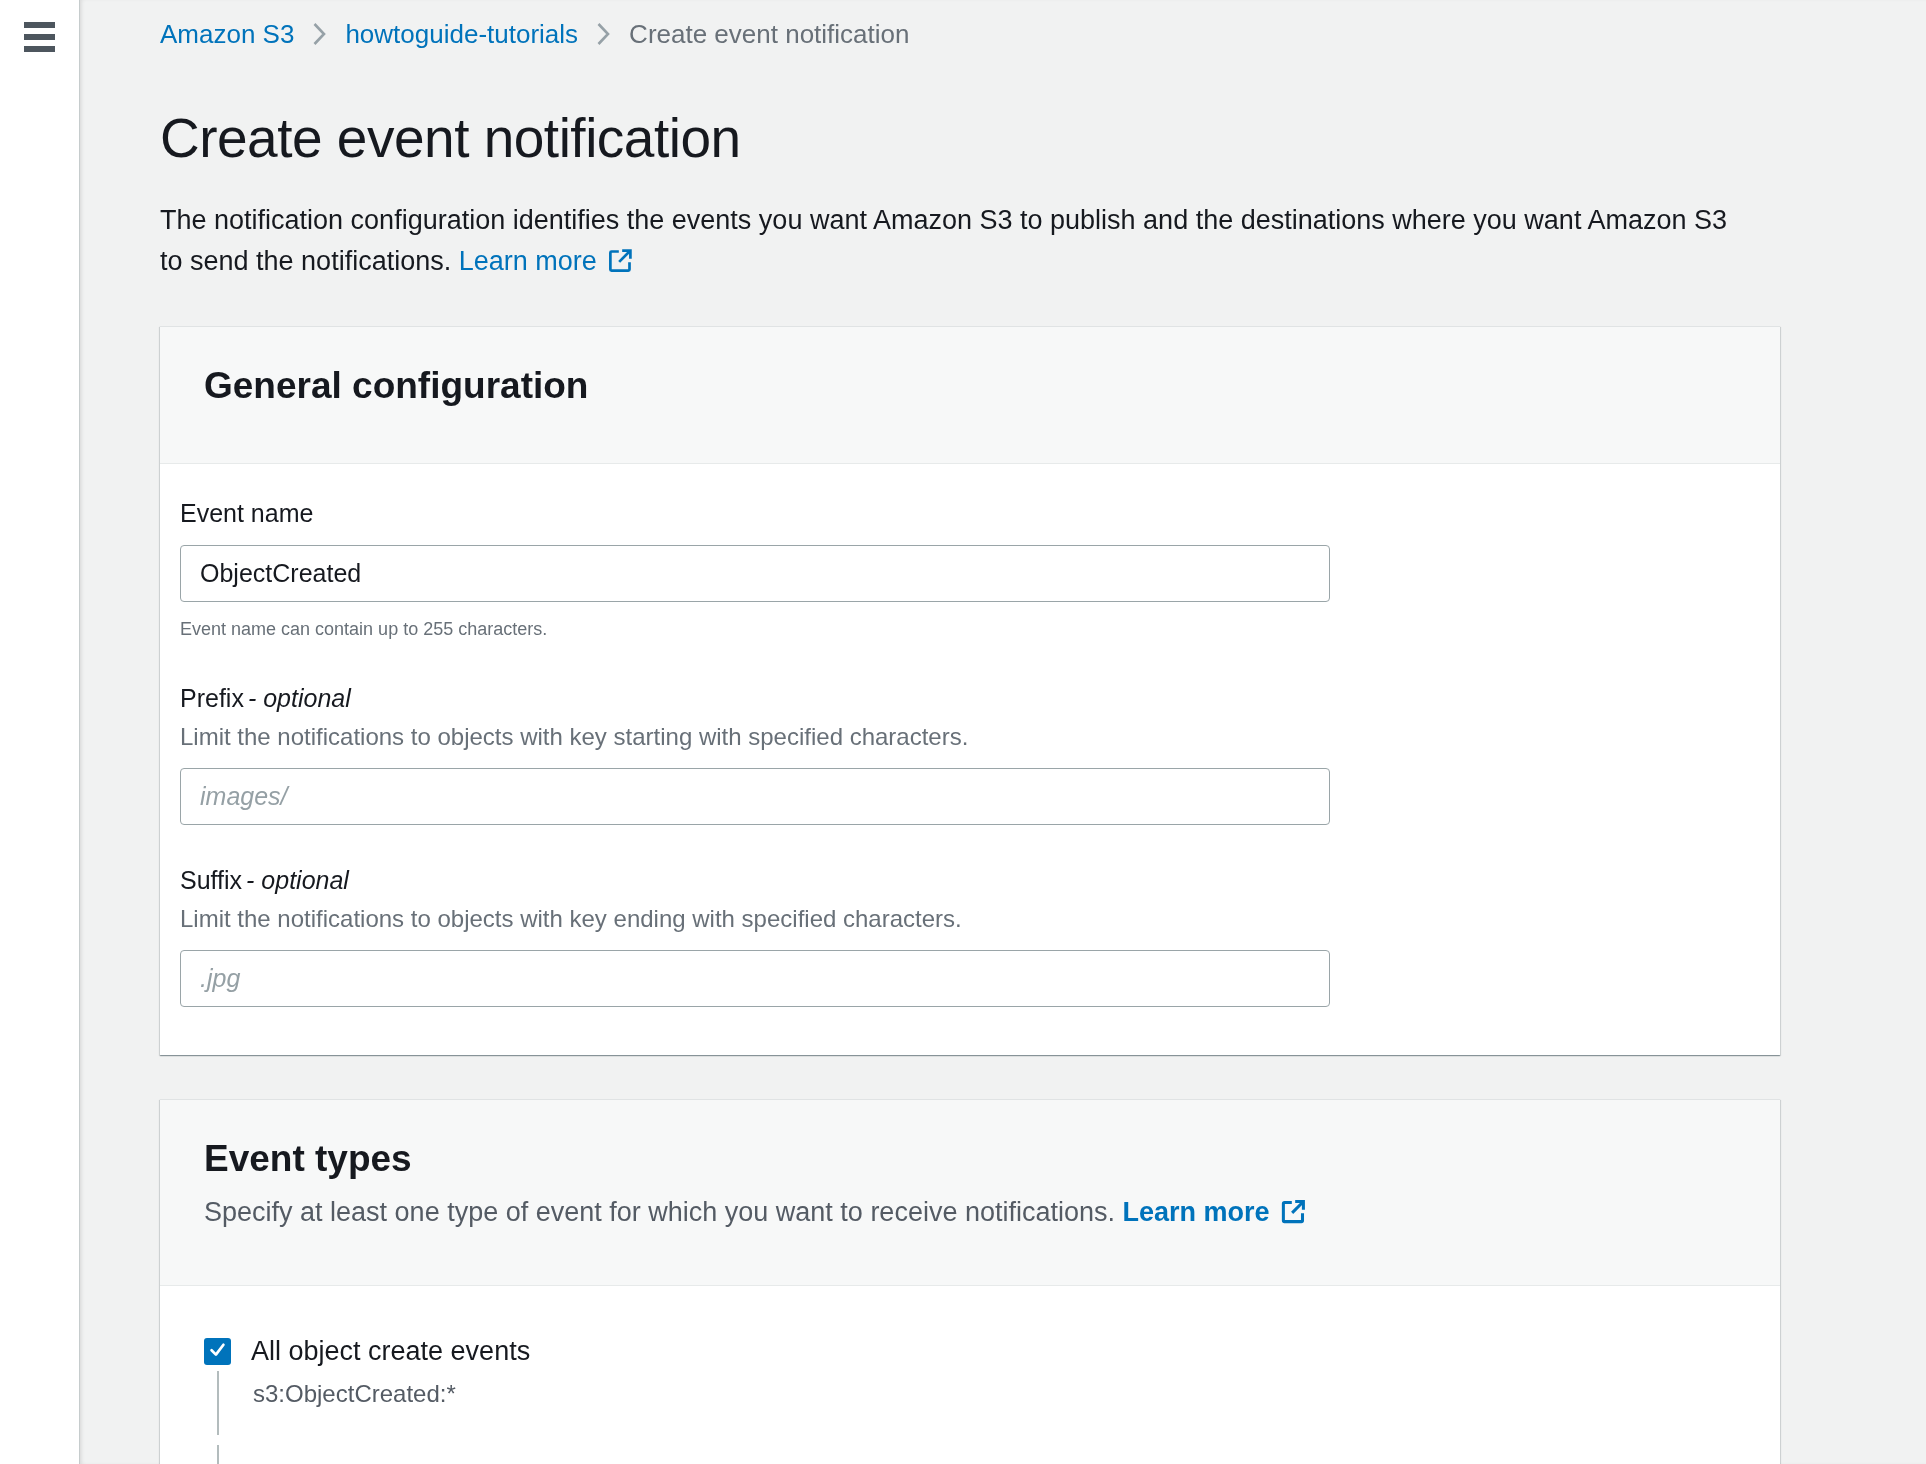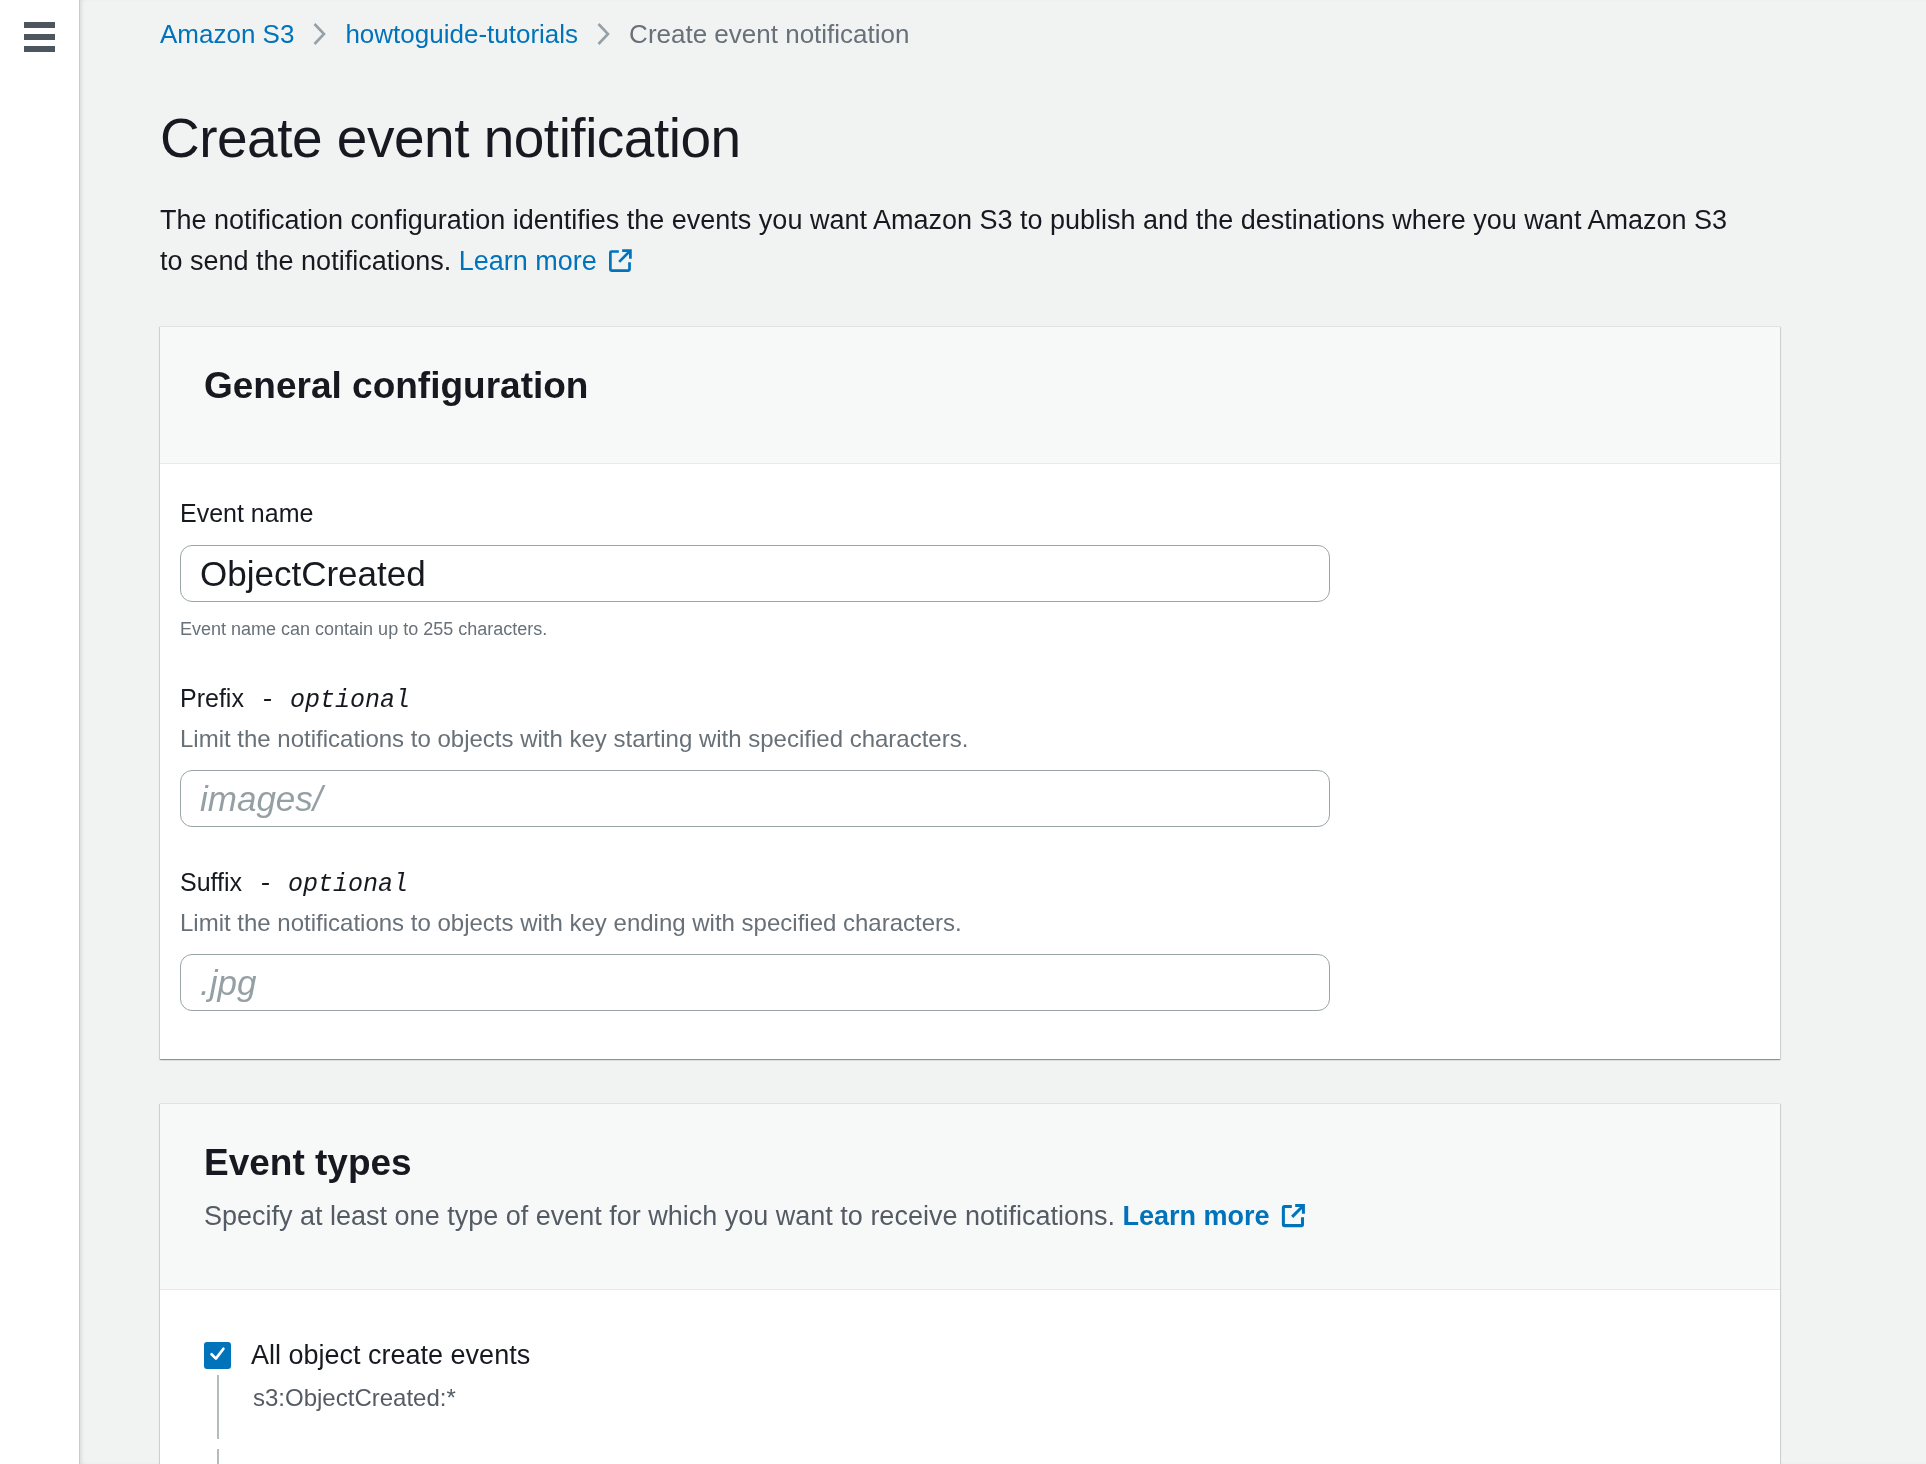--- a/index.html
+++ b/index.html
@@ -43,26 +43,26 @@
     box-shadow:0 1px 1px 0 rgba(0,28,36,0.3), 1px 1px 1px 0 rgba(0,28,36,0.1), -1px 1px 1px 0 rgba(0,28,36,0.1);
   }
   .panel-header { background:#f7f8f8; padding:38px 44px 56px; border-bottom:1px solid #e7eaea; }
   .panel-header h2 { margin:0; font-size:37px; line-height:42px; font-weight:700; color:#16191f; }
   .panel-header .panel-desc { margin:16px 0 0; font-size:27px; line-height:33px; color:#545b64; }
   .panel-body { padding:34px 20px 48px; background:#ffffff; }
 
   .field { margin-top:40px; }
   .field:first-child { margin-top:0; }
   .field-label { font-size:25px; line-height:31px; color:#16191f; }
-  .field-label .optional { font-style:italic; margin-left:16px;font-family:Liberation Mono, monospace; }
+  .field-label .optional { font-style:italic; margin-left:4px; }
   .field-desc { margin-top:8px; font-size:24px; line-height:30px; color:#687078; }
   .text-input {
     display:block; margin-top:16px; width:1150px; height:57px; box-sizing:border-box;
-    border:1px solid #9aa5a8; border-radius:12px; padding:0 19px;
-    font-size:35px; font-family:inherit; color:#16191f; background:#fff; outline:none;
+    border:1px solid #9aa5a8; border-radius:4px; padding:0 19px;
+    font-size:25px; font-family:inherit; color:#16191f; background:#fff; outline:none;
   }
   .text-input::placeholder { color:#95a0a5; font-style:italic; }
   .field-helper { margin-top:14px; font-size:18px; line-height:27px; color:#687078; }
 
   
   .et-body { padding:50px 44px 0 44px; }
   .cb-row { display:flex; align-items:center; }
   .checkbox {
     width:27px; height:27px; border-radius:3px; background:#0073bb; flex:none;
     display:flex; align-items:center; justify-content:center; cursor:pointer;

